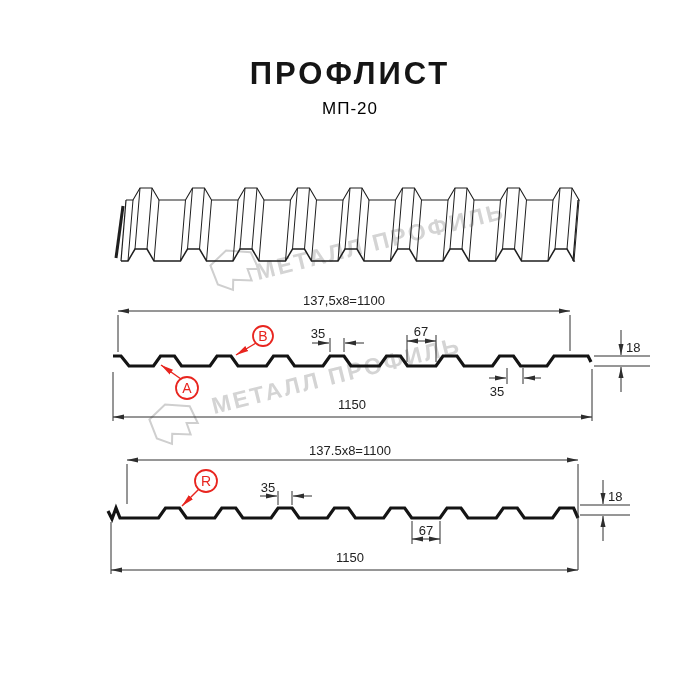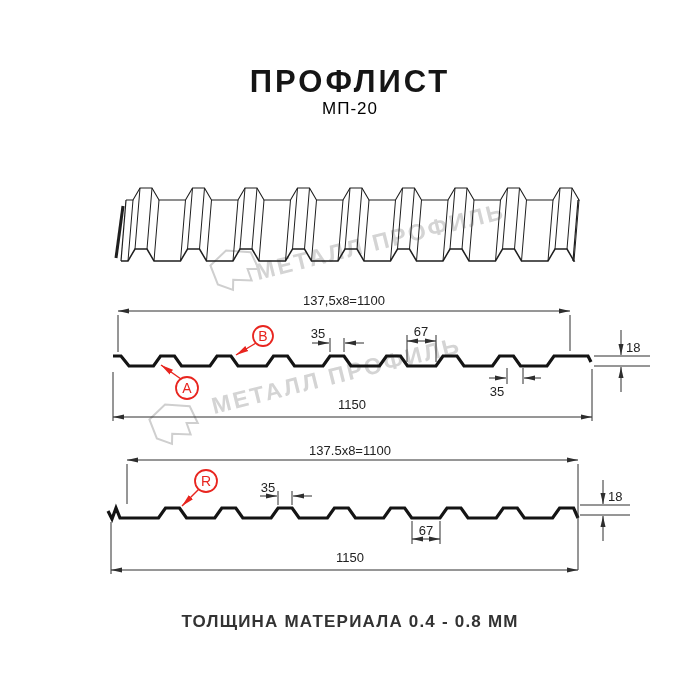--- a/index.html
+++ b/index.html
@@ -1,19 +1,19 @@
 <!DOCTYPE html>
 <html><head>
 <meta charset="utf-8">
 <style>
   html,body{margin:0;padding:0;background:#fff;}
   .page{position:relative;width:700px;height:700px;background:#fff;overflow:hidden;
         font-family:"Liberation Sans", sans-serif;}
   .title{position:absolute;top:56px;left:0;width:700px;text-align:center;
-         font-size:31px;font-weight:800;letter-spacing:3px;color:#151515;margin-top:8px;}
+         font-size:31px;font-weight:800;letter-spacing:3px;color:#151515;}
   .subtitle{position:absolute;top:99px;left:0;width:700px;text-align:center;
          font-size:17px;font-weight:500;letter-spacing:1px;color:#000000;}
   .footer{position:absolute;top:612px;left:0;width:700px;text-align:center;
          font-size:17px;font-weight:600;letter-spacing:1.2px;color:#333;}
   svg{position:absolute;top:0;left:0;}
   .dimtxt{font-size:13px;fill:#222;}
   .calltxt{font-size:14px;font-weight:500;fill:#e8251f;}
   .wmtxt{font-size:23px;font-weight:700;letter-spacing:2.5px;fill:#d4d4d4;}
   .thin{stroke:#2e2e2e;stroke-width:1;fill:none;}
   .prof{stroke:#141414;stroke-width:3.2;fill:none;stroke-linejoin:miter;}
@@ -198,14 +198,13 @@
       </g>
 
       <g>
         <line class="red" x1="199" y1="489" x2="182" y2="506" marker-end="url(#ar)"></line>
         <circle class="redc" cx="206" cy="481" r="11"></circle>
         <text class="calltxt" x="206" y="486" text-anchor="middle">R</text>
       </g>
     </g>
   </svg>
 
-  <div class="footer">ТОЛЩИНА МАТЕРИАЛА 0.4 - 0.8 ММ</div>
 </div>
 
 </body></html>

